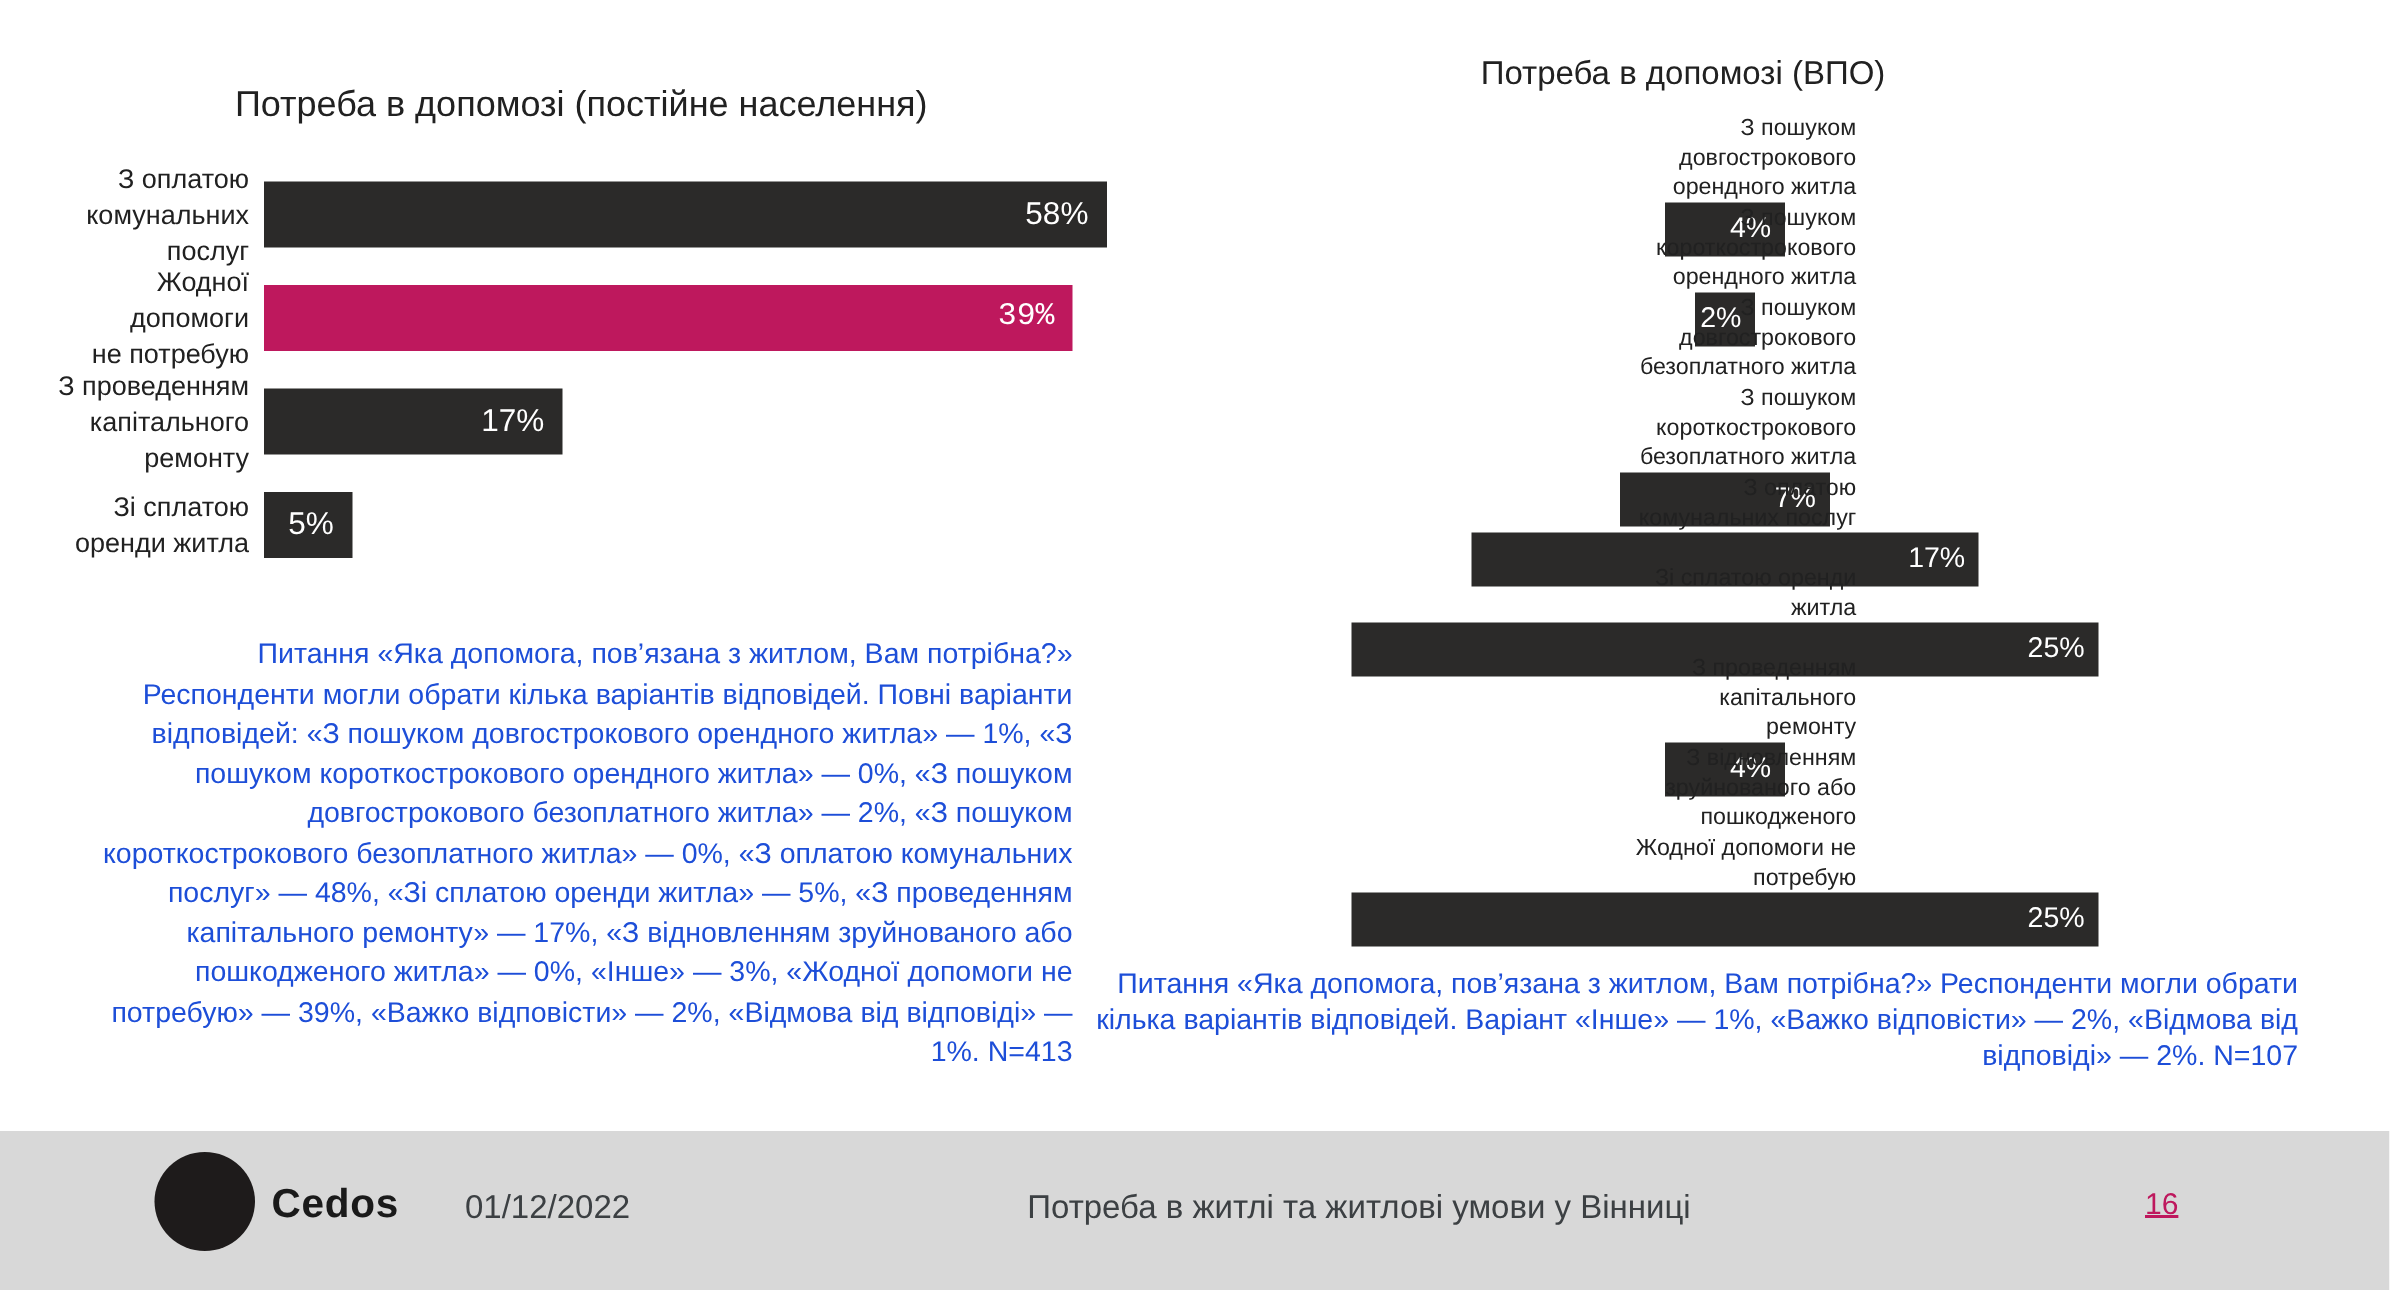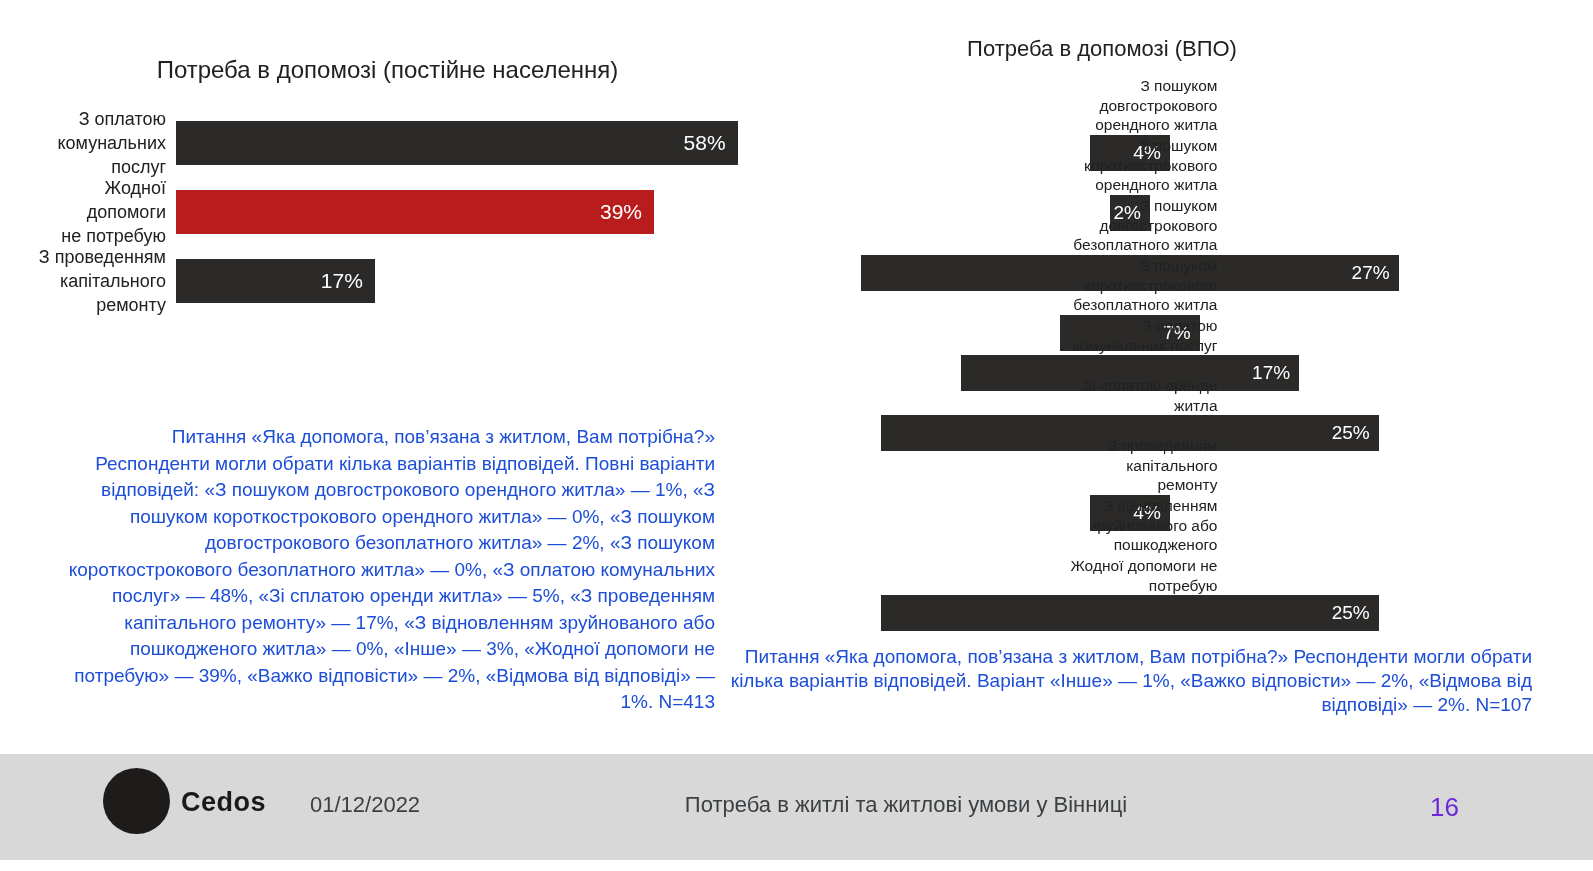--- a/index.html
+++ b/index.html
@@ -8,21 +8,21 @@
     width: 1593px;
     height: 871px;
     background: #ffffff;
     font-family: "Liberation Sans", sans-serif;
     overflow: hidden;
   }
   #slide { position: relative; width: 1593px; height: 871px; background: #ffffff; }
 
   .chart { position: absolute; }
   #chart-left  { left: 30px;  top: 44px;  width: 715px; }
-  #chart-right { left: 730px; top: 20px;  width: 800px; }
+  #chart-right { left: 750px; top: 20px;  width: 800px; }
 
   .chart-title {
     color: #212121;
     text-align: center;
     font-weight: 400;
   }
   #chart-left .chart-title  { font-size: 24px; line-height: 28px; margin: 12px 0 0 0; }
   #chart-right .chart-title { font-size: 22px; line-height: 26px; margin: 16px 0 0 0; width: 744px; }
 
   .rows { display: block; }
@@ -94,22 +94,23 @@
     position: absolute;
     left: 906px; top: 38px;
     transform: translateX(-50%);
     font-size: 22px;
     color: #3c4043;
     white-space: nowrap;
   }
   #footer-page {
     position: absolute;
     left: 1430px; top: 38px;
-    font-size: 26px;
-    color: #6d28d9;
+    font-size: 20px;
+    color: #be185d;
+    text-decoration: underline;
   }
 </style>
 </head>
 <body>
 
 <main id="slide">
 
   <section id="chart-left" class="chart">
     <h2 class="chart-title">Потреба в допомозі (постійне населення)</h2>
     <div class="rows">
@@ -117,32 +118,39 @@
           <div class="bar-label">З оплатою
 комунальних
 послуг</div>
           <div class="bar" style="width: 561.6px; background: rgb(43, 42, 41);">
             <span style="color: rgb(255, 255, 255);">58%</span>
           </div>
         </div>
         <div class="row">
           <div class="bar-label">Жодної допомоги
 не потребую</div>
-          <div class="bar" style="width: 478px; background: #b91c1c;">
+          <div class="bar" style="width: 539px; background: #be185d; font-family: Liberation Mono, monospace;">
             <span style="color: rgb(255, 255, 255);">39%</span>
           </div>
         </div>
         <div class="row">
           <div class="bar-label">З проведенням
 капітального
 ремонту</div>
           <div class="bar" style="width: 198.9px; background: rgb(43, 42, 41);">
             <span style="color: rgb(255, 255, 255);">17%</span>
           </div>
         </div>
+        <div class="row">
+          <div class="bar-label">Зі сплатою
+оренди житла</div>
+          <div class="bar" style="width: 58.5px; background: rgb(43, 42, 41);">
+            <span style="color: rgb(255, 255, 255);">5%</span>
+          </div>
+        </div>
       </div>
   </section>
 
   <p id="caption-left" class="caption">Питання «Яка допомога, пов’язана з житлом, Вам потрібна?» Респонденти могли обрати кілька варіантів відповідей. Повні варіанти відповідей: «З пошуком довгострокового орендного житла» — 1%, «З пошуком короткострокового орендного житла» — 0%, «З пошуком довгострокового безоплатного житла» — 2%, «З пошуком короткострокового безоплатного житла» — 0%, «З оплатою комунальних послуг» — 48%, «Зі сплатою оренди житла» — 5%, «З проведенням капітального ремонту» — 17%, «З відновленням зруйнованого або пошкодженого житла» — 0%, «Інше» — 3%,  «Жодної допомоги не потребую» — 39%, «Важко відповісти» — 2%, «Відмова від відповіді» — 1%. N=413</p>
 
   <section id="chart-right" class="chart">
     <h2 class="chart-title">Потреба в допомозі (ВПО)</h2>
     <div class="rows">
         <div class="row">
           <div class="bar-label">З пошуком
@@ -157,23 +165,20 @@
 короткострокового
 орендного житла</div>
           <div class="bar" style="width: 39.8px; background: rgb(43, 42, 41);">
             <span style="color: rgb(255, 255, 255);">2%</span>
           </div>
         </div>
         <div class="row">
           <div class="bar-label">З пошуком
 довгострокового
 безоплатного житла</div>
-          <div class="bar" style="width: 537.3px; background: rgb(43, 42, 41);">
-            <span style="color: rgb(255, 255, 255);">27%</span>
-          </div>
         </div>
         <div class="row">
           <div class="bar-label">З пошуком
 короткострокового
 безоплатного житла</div>
           <div class="bar" style="width: 139.3px; background: rgb(43, 42, 41);">
             <span style="color: rgb(255, 255, 255);">7%</span>
           </div>
         </div>
         <div class="row">

